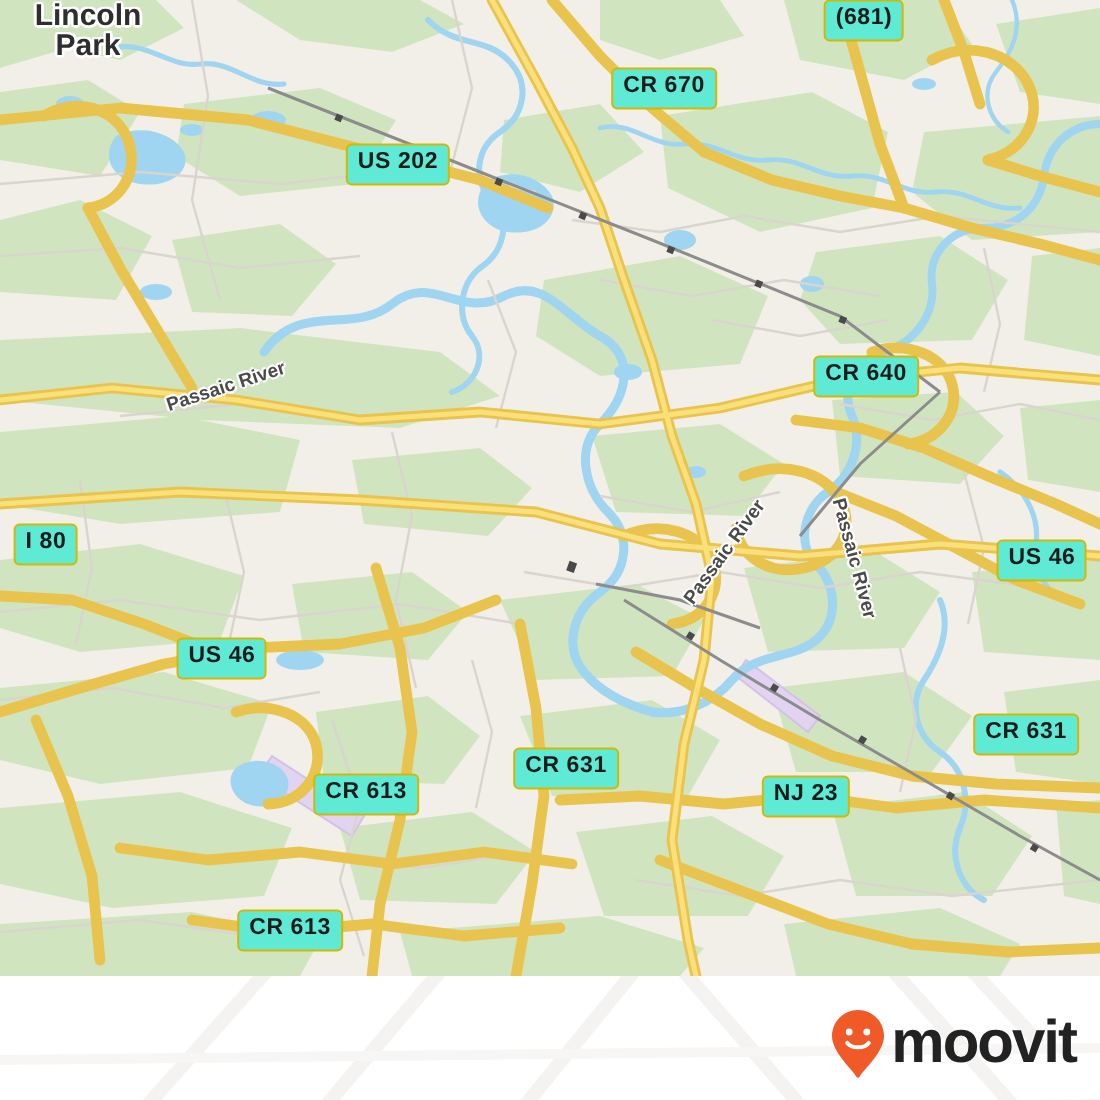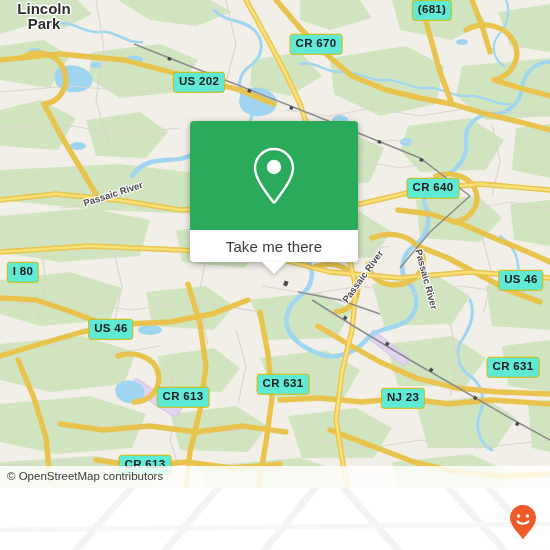--- a/index.html
+++ b/index.html
@@ -357,45 +357,33 @@
     </svg>
 
     <div class="place-label" style="left:44px; top:16px;">Lincoln
 Park</div>
 
     <div class="water-label" style="left:82px; top:198px; transform: rotate(-18deg);">Passaic River</div>
     <div class="water-label" style="left:340px; top:298px; transform: rotate(-54deg);">Passaic River</div>
     <div class="water-label" style="left:424px; top:248px; transform: rotate(75deg);">Passaic River</div>
 
     <div class="shield" style="left:432px; top:10px;">(681)</div>
-    <div class="shield" style="left:316px; top:44px;">CR 670</div>
+    <div class="shield" style="left:332px; top:44px;">CR 670</div>
     <div class="shield" style="left:199px; top:82px;">US 202</div>
     <div class="shield" style="left:433px; top:188px;">CR 640</div>
     <div class="shield" style="left:23px;  top:250px;margin-top:22px;">I 80</div>
     <div class="shield" style="left:521px; top:280px;">US 46</div>
     <div class="shield" style="left:111px; top:329px;">US 46</div>
     <div class="shield" style="left:183px; top:397px;">CR 613</div>
     <div class="shield" style="left:283px; top:384px;">CR 631</div>
     <div class="shield" style="left:513px; top:367px;">CR 631</div>
     <div class="shield" style="left:403px; top:398px;">NJ 23</div>
     <div class="shield" style="left:145px; top:465px;">CR 613</div>
 
-    <div class="card">
-      <div class="card-head">
-        <svg class="pin-icon" width="46" height="60" viewBox="0 0 46 60">
-          <path d="M23 3 C12.5 3 4 11.5 4 22 C4 33.5 16 47 22.2 56.2 C22.6 56.8 23.4 56.8 23.8 56.2
-                   C30 47 42 33.5 42 22 C42 11.5 33.5 3 23 3 Z" fill="none" stroke="#ffffff" stroke-width="2.4"></path>
-          <circle cx="23" cy="21" r="7.2" fill="#ffffff"></circle>
-        </svg>
-      </div>
-      <div class="card-foot">Take me there</div>
-      <div class="card-tail"></div>
-    </div>
-
-    <div class="attrib">© OpenStreetMap contributors</div>
+
   </div>
 
   <div class="footer">
     <svg class="footer-watermark" width="550" height="100" viewBox="0 0 550 100">
       <g stroke="#eceae6" stroke-width="7" fill="none">
         <path d="M60,100 L140,10"></path>
         <path d="M150,100 L230,6"></path>
         <path d="M250,100 L320,14"></path>
         <path d="M330,4 L410,96"></path>
         <path d="M440,10 L520,100"></path>
@@ -409,16 +397,17 @@
 
 
     <div class="brand">
       <svg width="30" height="36" viewBox="0 0 30 36">
         <path d="M15 1 C7.8 1 2 6.8 2 14 C2 22 12 30.5 14.3 34.5 C14.6 35 15.4 35 15.7 34.5
                  C18 30.5 28 22 28 14 C28 6.8 22.2 1 15 1 Z" fill="#ef5a28"></path>
         <circle cx="10.6" cy="12" r="1.7" fill="#ffffff"></circle>
         <circle cx="19.4" cy="12" r="1.7" fill="#ffffff"></circle>
         <path d="M9.6 17.4 C11.6 20.4 18.4 20.4 20.4 17.4" stroke="#ffffff" stroke-width="2" fill="none" stroke-linecap="round"></path>
       </svg>
+      <span class="brand-word">moovit</span>
     </div>
   </div>
 
 </div>
 
 </body></html>

